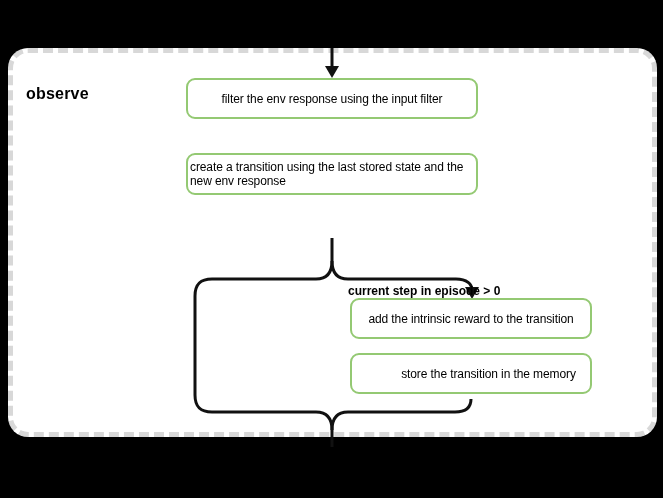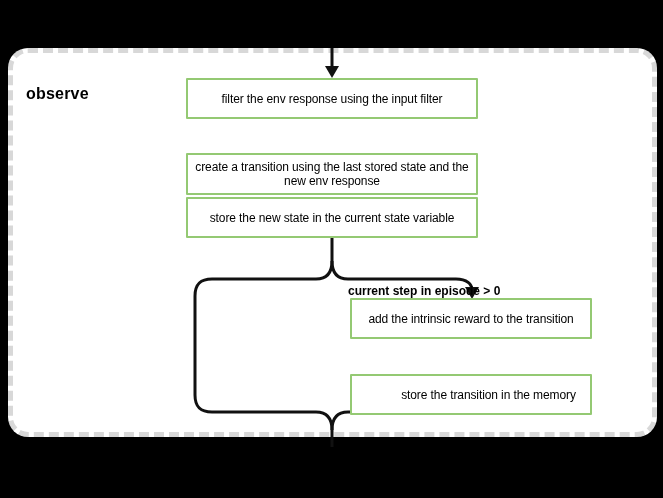--- a/index.html
+++ b/index.html
@@ -31,32 +31,31 @@
     letter-spacing:0.2px;
     margin-top:19px;
   }
   svg.connectors{position:absolute;left:0;top:0;width:663px;height:498px;pointer-events:none;}
   svg.connectors .edge{fill:none;stroke:var(--flow-line);stroke-width:3;}
   svg.connectors .arrowhead{fill:var(--flow-line);stroke:none;}
   .node{
     position:absolute;
     background:var(--node-fill);
     border:2.5px solid var(--node-border);
-    border-radius:1px;
+    border-radius:9px;
     display:flex;align-items:center;justify-content:center;
-    text-align:center;
     font-size:12px;line-height:14px;color:var(--text);
     letter-spacing:-0.1px;
     padding:2px 2px;
   }
   .node-1{left:186px;top:78px;width:292px;height:41px;}
   .node-2{left:186px;top:137px;width:292px;height:42px;margin-top:16px;}
   .node-3{left:186px;top:197px;width:292px;height:41px;}
   .node-4{left:350px;top:298px;width:242px;height:41px;}
-  .node-5{left:350px;top:374px;width:242px;height:41px;padding-left:37px;}
+  .node-5{left:350px;top:353px;width:242px;height:41px;padding-left:37px;}
   .condition-label{
     position:absolute;left:348px;top:256px;
     font-size:12px;font-weight:bold;color:var(--text);
     white-space:nowrap;
     margin-top:28px;
   }
 </style>
 </head>
 <body>
 
@@ -70,19 +69,18 @@
     <path class="edge" d="M332,238 V261 C332,273 327,279 316,279 H212 C200,279 195,284.5 195,296 V395 C195,406.5 200,412 212,412 H316 C327,412 332,418 332,430 V447"></path>
     <path class="edge" d="M332,261 C332,273 337,279 348,279 H456 C467,279 472,284.5 472,290"></path>
     <path class="arrowhead" d="M465,287 L479,287 L472,299 Z"></path>
     <path class="edge" d="M471,399 C471,407 466,412 455,412 H348 C337,412 332,418 332,430"></path>
   </svg>
 
   <div class="group-title">observe</div>
 
   <div class="node node-1">filter the env response using the input filter</div>
   <div class="node node-2">create a transition using the last stored state and the new env response</div>
-  <div class="node node-3">store the new state in the current state variable</div>
   <div class="node node-4">add the intrinsic reward to the transition</div>
   <div class="node node-5">store the transition in the memory</div>
 
   <div class="condition-label">current step in episode &gt; 0</div>
 
 </div>
 
 </body></html>

